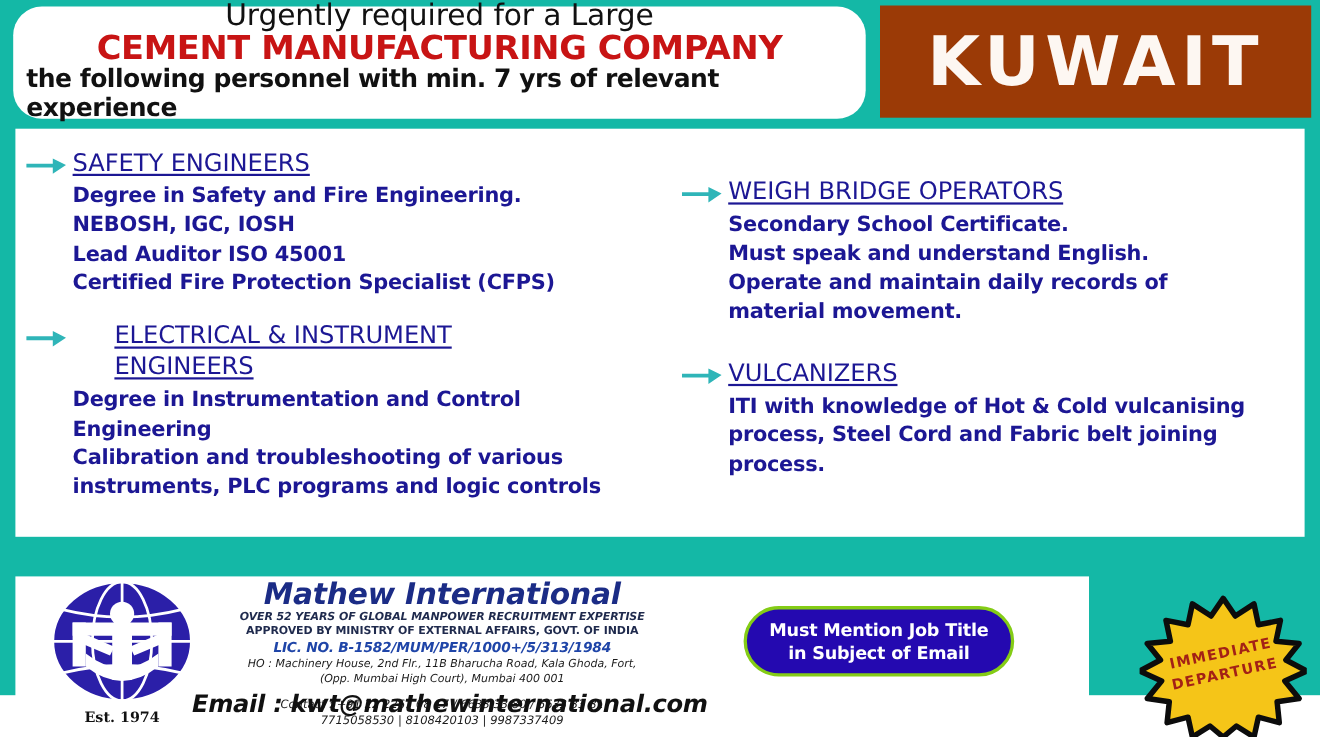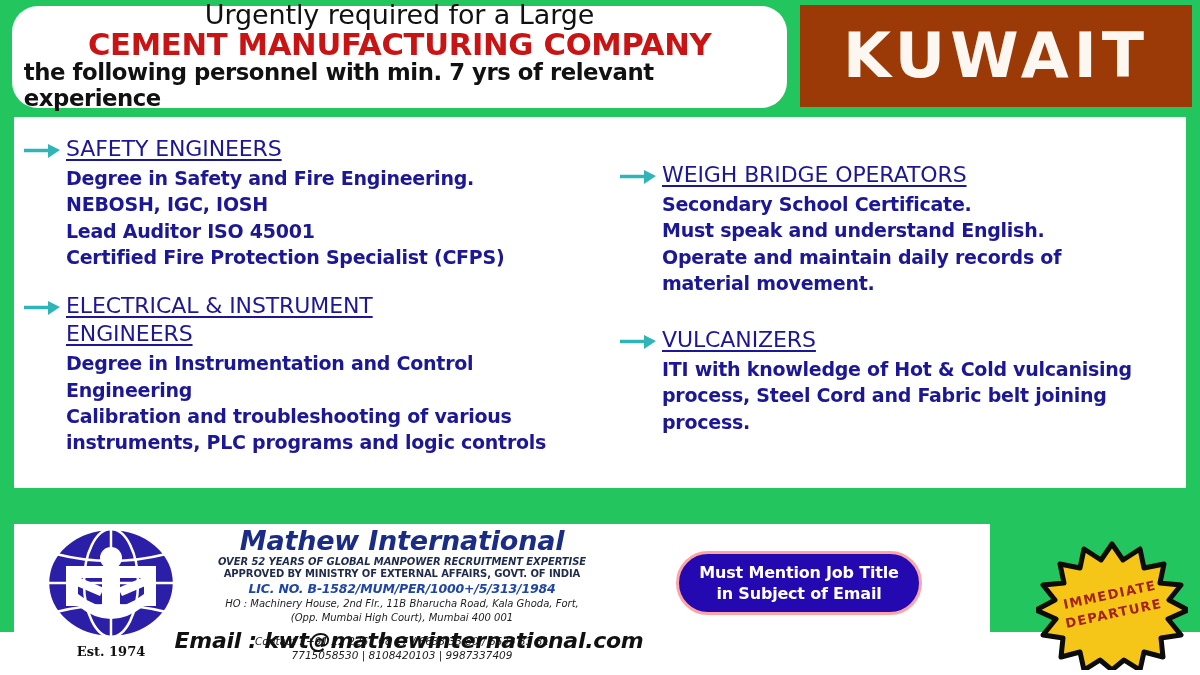--- a/index.html
+++ b/index.html
@@ -4,21 +4,21 @@
 <style>
   * { box-sizing: border-box; margin: 0; padding: 0; }
   html, body {
     width: 1200px; height: 675px;
     font-family: "Liberation Sans", sans-serif;
     overflow: hidden;
   }
   #poster {
     position: relative;
     width: 1200px; height: 632px;
-    background: #22c55e;
+    background: #14b8a6;
   }
 
   
   .header-pill {
     position: absolute;
     left: 12px; top: 6px;
     width: 775px; height: 102px;
     background: #ffffff;
     border-radius: 26px;
     display: flex; flex-direction: column;
@@ -193,21 +193,21 @@
     font-style: italic;
     color: #111111;
     letter-spacing: -0.3px;
   }
 
   .mention-box {
     position: absolute;
     left: 662px; top: 27px;
     width: 246px; height: 64px;
     background: #2409b0;
-    border: 3px solid #fca5a5;
+    border: 3px solid #84cc16;
     border-radius: 32px;
     display: flex; flex-direction: column;
     align-items: center; justify-content: center;
   }
   .mention-box span {
     font-family: "DejaVu Sans", sans-serif;
     font-size: 16px; font-weight: 700;
     color: #ffffff;
     line-height: 1.33;
     letter-spacing: -0.2px;
@@ -271,21 +271,21 @@
         </div>
       </div>
 
       <div class="job" style="margin-top:22px;">
         <span class="arrow">
           <svg width="40" height="22" viewBox="0 0 40 22">
             <path d="M2 12 L26 12 L26 5 L38 11 L26 19 L26 12 Z" fill="#2fb5b8"></path>
             <path d="M2 11.5 L28 11.5" stroke="#2fb5b8" stroke-width="3.5" fill="none"></path>
           </svg>
         </span>
-        <div class="job-title" style="max-width:430px;">ELECTRICAL &amp; INSTRUMENT ENGINEERS</div>
+        <div class="job-title" style="max-width:430px;margin-left:38px;">ELECTRICAL &amp; INSTRUMENT ENGINEERS</div>
         <div class="job-lines">
           <div class="job-line" style="max-width:480px;">Degree in Instrumentation and Control Engineering</div>
           <div class="job-line" style="max-width:520px;">Calibration and troubleshooting of various instruments, PLC programs and logic controls</div>
         </div>
       </div>
 
     </div>
 
     <div class="col col-right">
 

